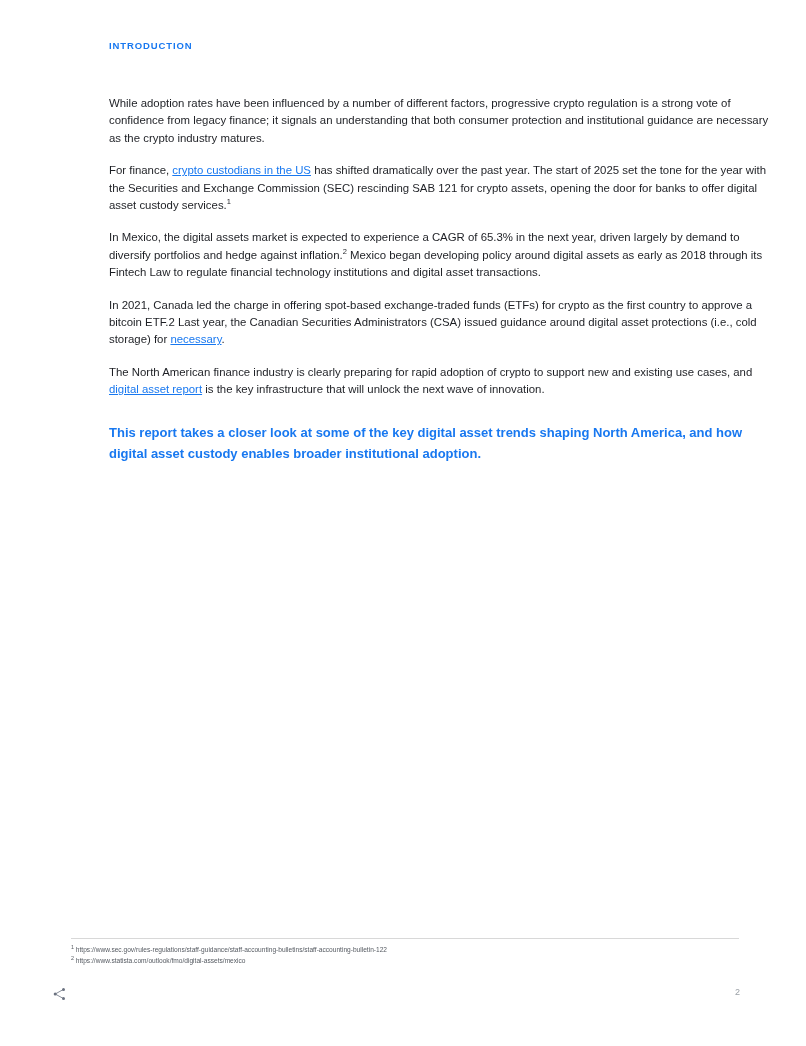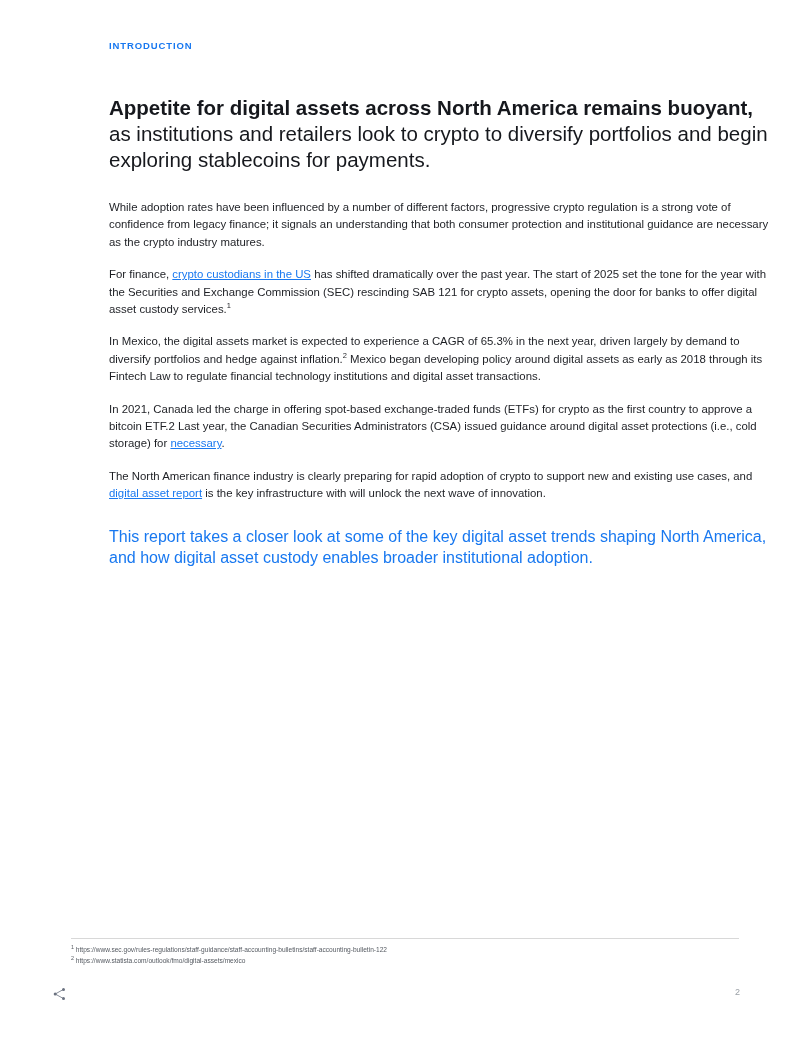--- a/index.html
+++ b/index.html
@@ -58,23 +58,23 @@
     color: #1878f0;
     text-decoration: underline;
   }
   sup {
     font-size: 7.5px;
     vertical-align: super;
     line-height: 0;
   }
   .callout {
     color: #1878f0;
-    font-size: 16px;
+    font-size: 13px;
     line-height: 21px;
-    font-weight: normal;
+    font-weight: bold;
     margin: 23px 0 0 0;
     max-width: 660px;
   }
   .footnotes {
     position: absolute;
     left: 71px;
     top: 944px;
     width: 668px;
   }
   .footnote-rule {
@@ -111,35 +111,31 @@
 </style>
 </head>
 <body>
 
 <div class="page">
 
   <div class="content">
 
     <div class="eyebrow">INTRODUCTION</div>
 
-    <h1 class="headline">
-      <span class="strong">Appetite for digital assets across North America remains buoyant,</span>
-      <span class="light">as institutions and retailers look to crypto to diversify portfolios and begin exploring stablecoins for payments.</span>
-    </h1>
 
     <div>
       <p class="body"><span>While adoption rates have been influenced by a number of different factors, progressive crypto regulation is a strong vote of confidence from legacy finance; it signals an understanding that both consumer protection and institutional guidance are necessary as the crypto industry matures.</span></p>
 
       <p class="body"><span>For finance, </span><a class="link" href="#">crypto custodians in the US</a><span> has shifted dramatically over the past year. The start of 2025 set the tone for the year with the Securities and Exchange Commission (SEC) rescinding SAB 121 for crypto assets, opening the door for banks to offer digital asset custody services.</span><sup>1</sup></p>
 
       <p class="body"><span>In Mexico, the digital assets market is expected to experience a CAGR of 65.3% in the next year, driven largely by demand to diversify portfolios and hedge against inflation.</span><sup>2</sup><span> Mexico began developing policy around digital assets as early as 2018 through its Fintech Law to regulate financial technology institutions and digital asset transactions.</span></p>
 
       <p class="body"><span>In 2021, Canada led the charge in offering spot-based exchange-traded funds (ETFs) for crypto as the first country to approve a bitcoin ETF.2 Last year, the Canadian Securities Administrators (CSA) issued guidance around digital asset protections (i.e., cold storage) for </span><a class="link" href="#">necessary</a><span>.</span></p>
 
-      <p class="body"><span>The North American finance industry is clearly preparing for rapid adoption of crypto to support new and existing use cases, and </span><a class="link" href="#">digital asset report</a><span> is the key infrastructure with will unlock the next wave of innovation.</span></p>
+      <p class="body"><span>The North American finance industry is clearly preparing for rapid adoption of crypto to support new and existing use cases, and </span><a class="link" href="#">digital asset report</a><span> is the key infrastructure that will unlock the next wave of innovation.</span></p>
     </div>
 
     <p class="callout">This report takes a closer look at some of the key digital asset trends shaping North America, and how digital asset custody enables broader institutional adoption.</p>
 
   </div>
 
   <div class="footnote-rule"></div>
 
   <div class="footnotes">
     <p class="footnote"><sup>1</sup> <span>https://www.sec.gov/rules-regulations/staff-guidance/staff-accounting-bulletins/staff-accounting-bulletin-122</span></p>

